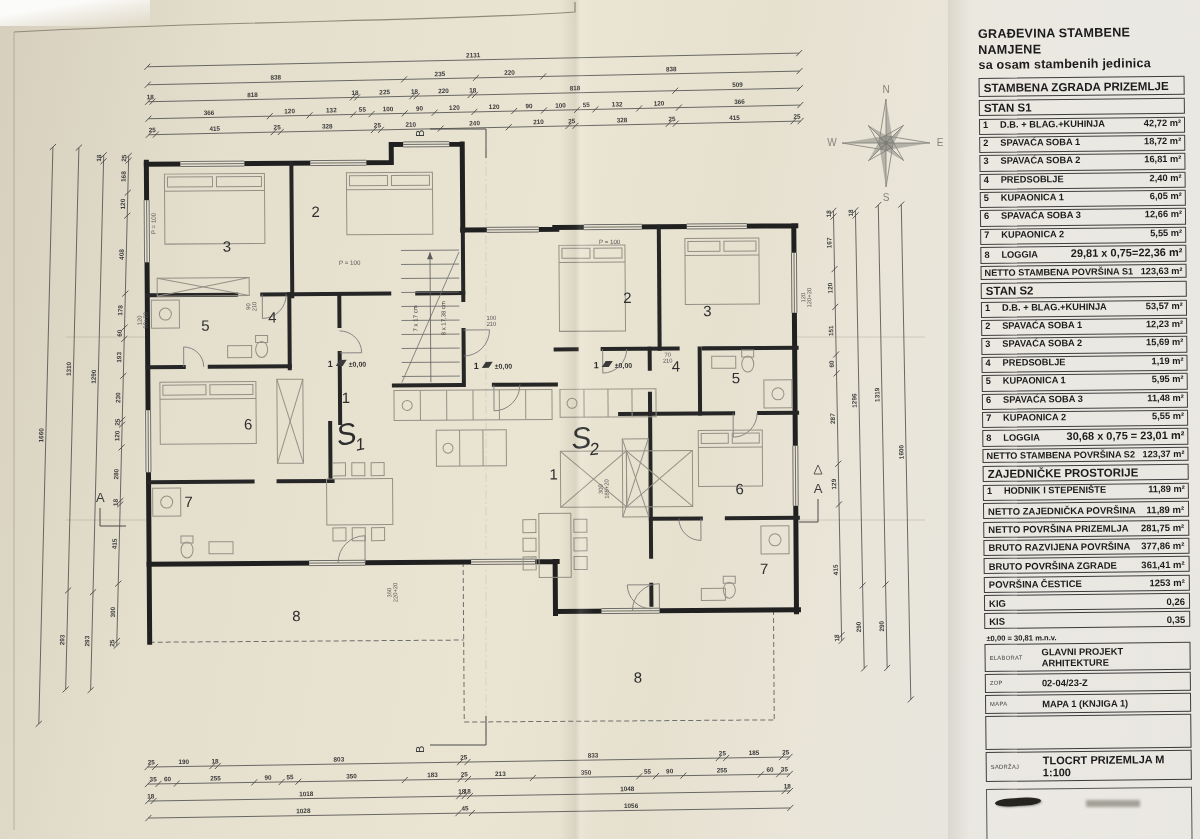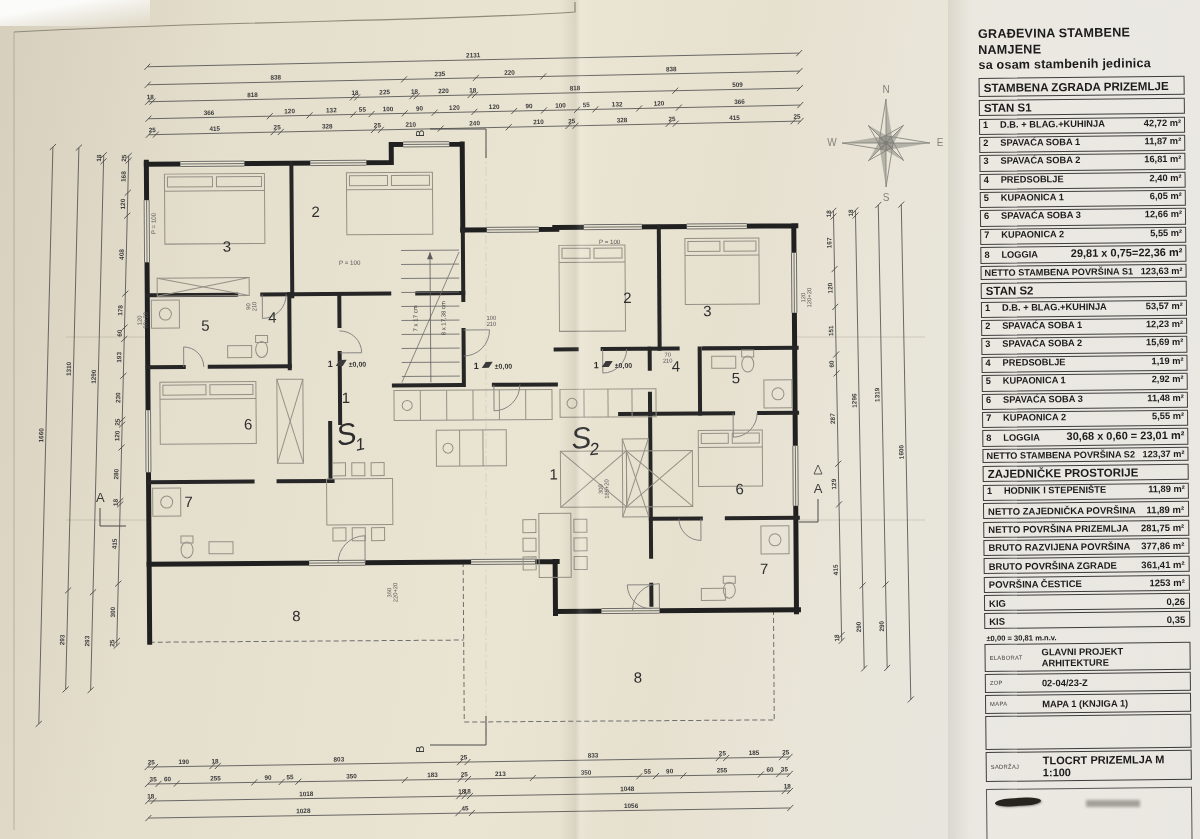--- a/index.html
+++ b/index.html
@@ -671,21 +671,21 @@
       <div class="pbox phead">STAN S1</div>
 
       <div class="trow">
           <span class="c-num">1</span>
           <span class="c-label">D.B. + BLAG.+KUHINJA</span>
           <span class="c-val">42,72 m²</span>
         </div>
       <div class="trow">
           <span class="c-num">2</span>
           <span class="c-label">SPAVAĆA SOBA 1</span>
-          <span class="c-val">11,87 m²</span>
+          <span class="c-val">18,72 m²</span>
         </div>
       <div class="trow">
           <span class="c-num">3</span>
           <span class="c-label">SPAVAĆA SOBA 2</span>
           <span class="c-val">16,81 m²</span>
         </div>
       <div class="trow">
           <span class="c-num">4</span>
           <span class="c-label">PREDSOBLJE</span>
           <span class="c-val">2,40 m²</span>
@@ -732,36 +732,36 @@
           <span class="c-val">15,69 m²</span>
         </div>
       <div class="trow">
           <span class="c-num">4</span>
           <span class="c-label">PREDSOBLJE</span>
           <span class="c-val">1,19 m²</span>
         </div>
       <div class="trow">
           <span class="c-num">5</span>
           <span class="c-label">KUPAONICA 1</span>
-          <span class="c-val">2,92 m²</span>
+          <span class="c-val">5,95 m²</span>
         </div>
       <div class="trow">
           <span class="c-num">6</span>
           <span class="c-label">SPAVAĆA SOBA 3</span>
           <span class="c-val">11,48 m²</span>
         </div>
       <div class="trow">
           <span class="c-num">7</span>
           <span class="c-label">KUPAONICA 2</span>
           <span class="c-val">5,55 m²</span>
         </div>
       <div class="trow small-val">
           <span class="c-num">8</span>
           <span class="c-label">LOGGIA</span>
-          <span class="c-val">30,68 x 0,60 = 23,01 m²</span>
+          <span class="c-val">30,68 x 0,75 = 23,01 m²</span>
         </div>
       <div class="nrow">
           <span class="c-label">NETTO STAMBENA POVRŠINA S2</span>
           <span class="c-val">123,37 m²</span>
         </div>
 
       <div class="pbox phead">ZAJEDNIČKE PROSTORIJE</div>
       <div class="trow">
           <span class="c-num">1</span>
           <span class="c-label">HODNIK I STEPENIŠTE</span>

